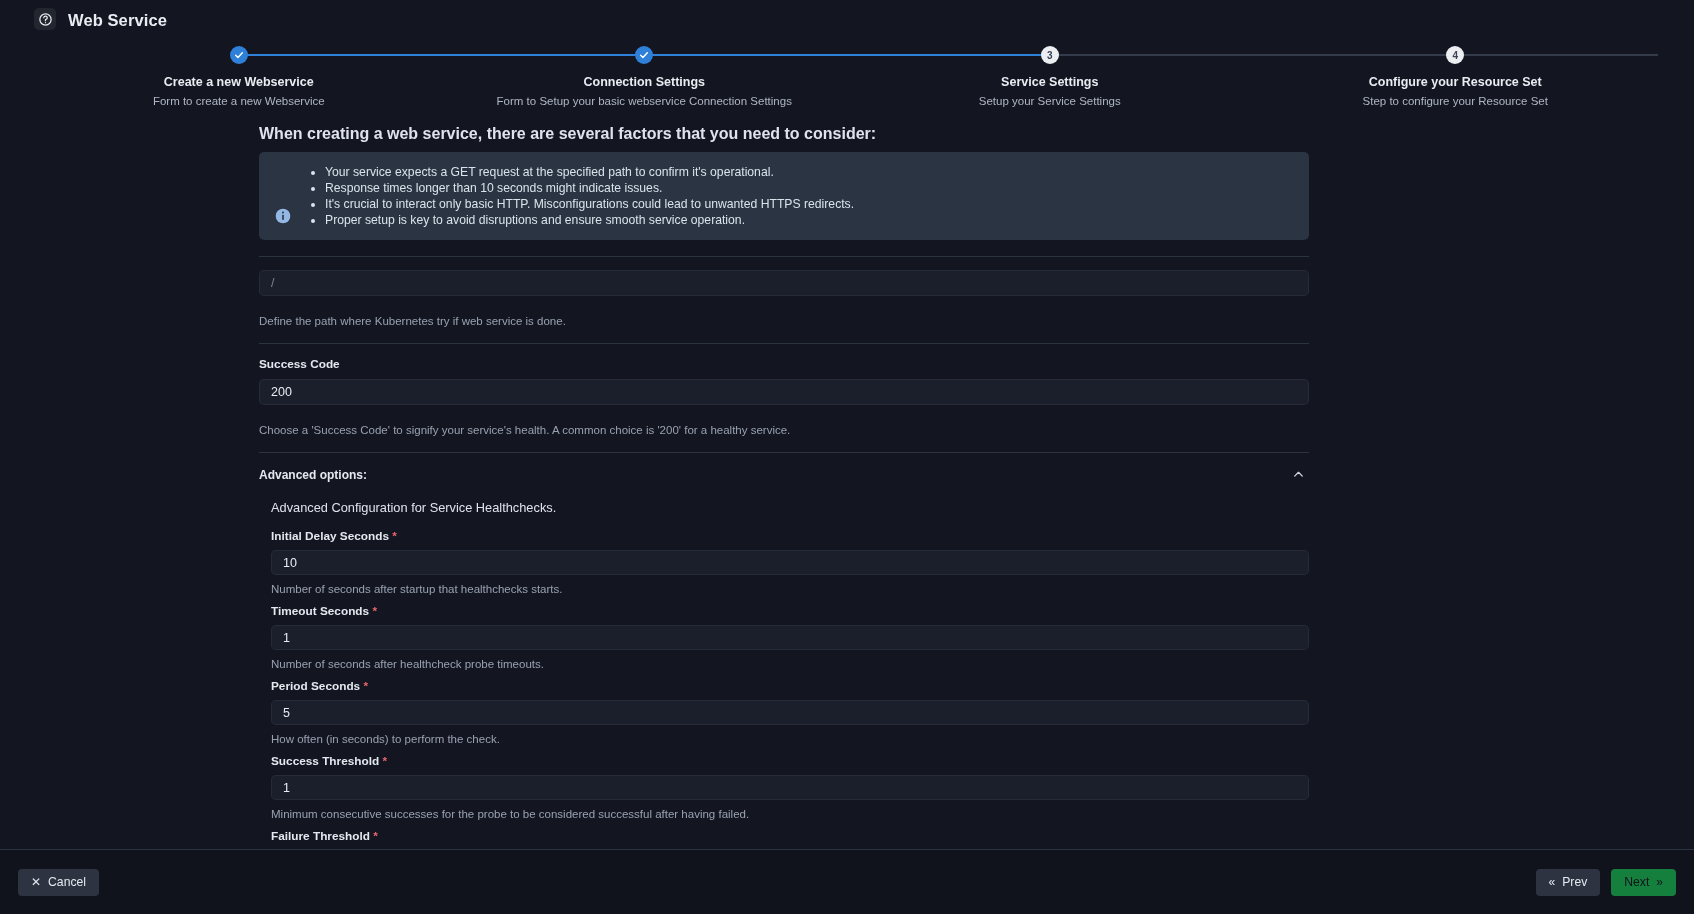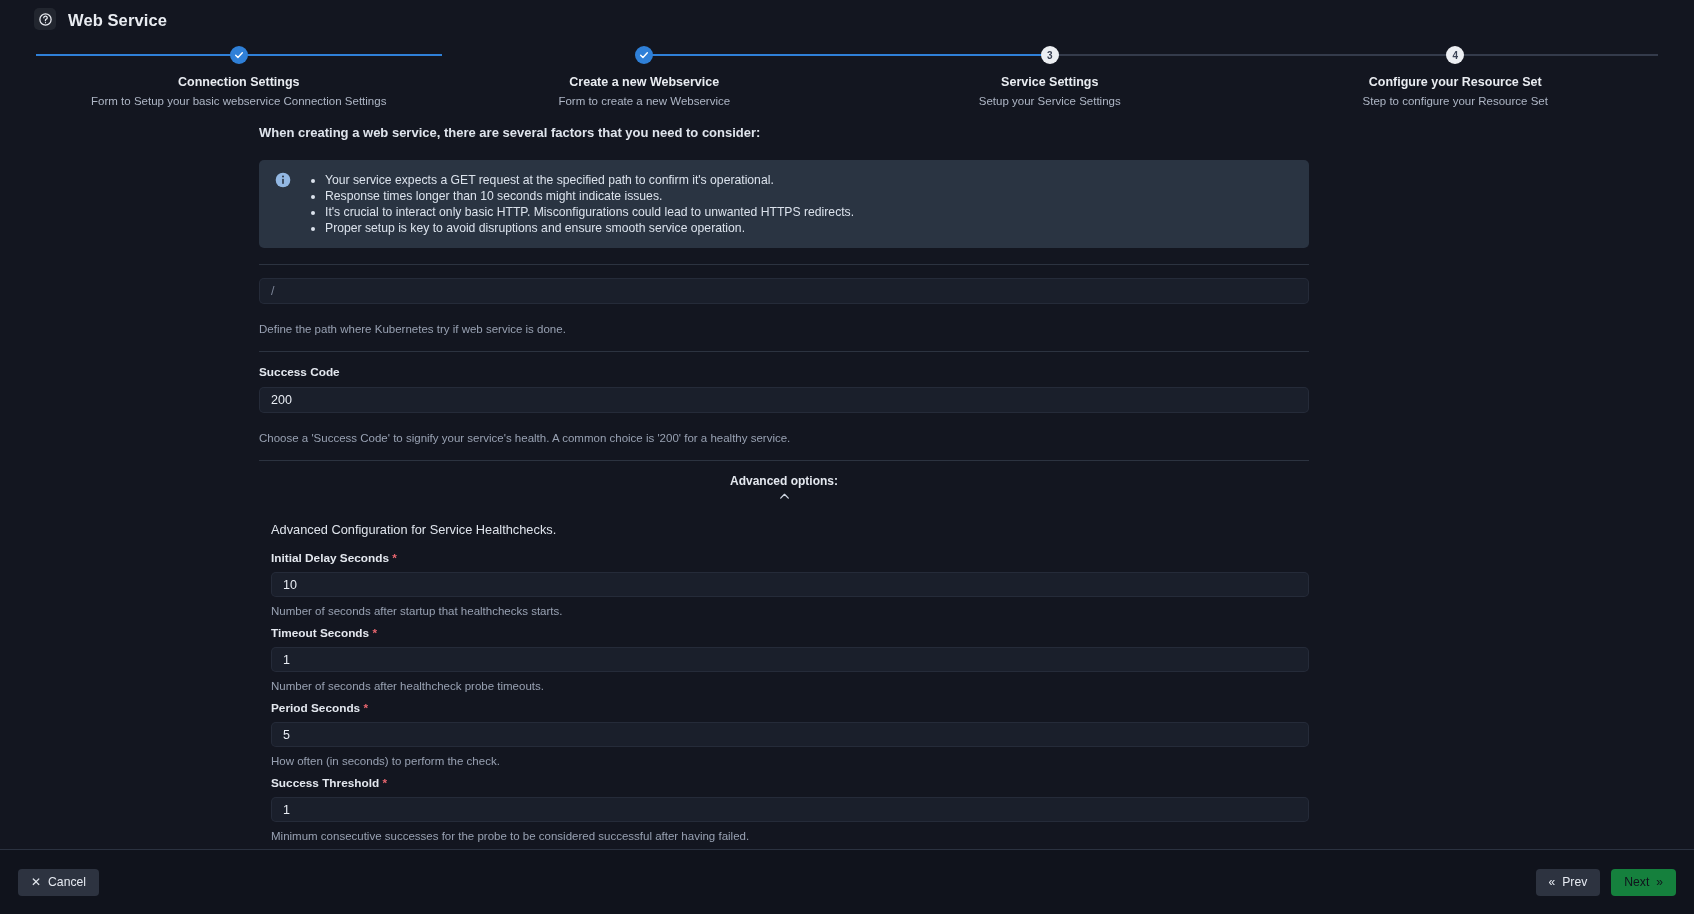--- a/index.html
+++ b/index.html
@@ -103,29 +103,29 @@
 
   
   .content {
     margin-top: 18px;
     padding: 0 0 0 259px;
     width: 1694px;
   }
   .form-col { width: 1050px; }
 
   .intro-text {
-    font-size: 13px;
+    font-size: 16px;
     font-weight: bold;
     color: #dfe4ec;
-    margin-bottom: 20px;
+    margin-bottom: 9px;
   }
 
   .info-box {
     display: flex;
-    align-items: flex-start;
+    align-items: flex-end;
     gap: 14px;
     background: #2a3442;
     border-radius: 5px;
     padding: 12px 16px;
   }
   .info-icon { flex: none; }
   .info-list {
     list-style: disc;
     padding-left: 20px;
     color: #dbe2ec;
@@ -170,21 +170,20 @@
     color: #98a1b2;
     margin-top: 19px;
   }
 
   
   .adv-header {
     display: flex;
     align-items: center;
     justify-content: space-between;
     padding-top: 13px;
-    flex-direction: column;
   }
   .adv-title {
     font-size: 12px;
     font-weight: bold;
     color: #e4e8ef;
   }
   .chevron-btn {
     background: none;
     border: none;
     cursor: pointer;
@@ -250,44 +249,44 @@
       <circle cx="12" cy="17" r="1" fill="#e9ecf1" stroke="none"></circle>
     </svg>
   </div>
   <div class="app-title">Web Service</div>
 </div>
 
 <div class="stepper">
 
   <div class="step">
     <div class="step-bar">
+      <div class="line left hidden"></div>
+      <div class="line right done"></div>
+      <div class="step-marker done">
+        <svg width="10" height="10" viewBox="0 0 24 24" fill="none" stroke="#ffffff" stroke-width="3.4" stroke-linecap="round" stroke-linejoin="round">
+            <polyline points="4,12.5 9.5,18 20,6.5"></polyline>
+          </svg>
+      </div>
+    </div>
+    <div class="step-label">Create a new Webservice</div>
+    <div class="step-desc">Form to create a new Webservice</div>
+  </div>
+
+  <div class="step">
+    <div class="step-bar">
       <div class="line left done"></div>
       <div class="line right done"></div>
       <div class="step-marker done">
         <svg width="10" height="10" viewBox="0 0 24 24" fill="none" stroke="#ffffff" stroke-width="3.4" stroke-linecap="round" stroke-linejoin="round">
             <polyline points="4,12.5 9.5,18 20,6.5"></polyline>
           </svg>
       </div>
     </div>
     <div class="step-label">Connection Settings</div>
     <div class="step-desc">Form to Setup your basic webservice Connection Settings</div>
-  </div>
-
-  <div class="step">
-    <div class="step-bar">
-      <div class="line left hidden"></div>
-      <div class="line right done"></div>
-      <div class="step-marker done">
-        <svg width="10" height="10" viewBox="0 0 24 24" fill="none" stroke="#ffffff" stroke-width="3.4" stroke-linecap="round" stroke-linejoin="round">
-            <polyline points="4,12.5 9.5,18 20,6.5"></polyline>
-          </svg>
-      </div>
-    </div>
-    <div class="step-label">Create a new Webservice</div>
-    <div class="step-desc">Form to create a new Webservice</div>
   </div>
 
   <div class="step">
     <div class="step-bar">
       <div class="line left done"></div>
       <div class="line right pending"></div>
       <div class="step-marker active">3</div>
     </div>
     <div class="step-label">Service Settings</div>
     <div class="step-desc">Setup your Service Settings</div>

